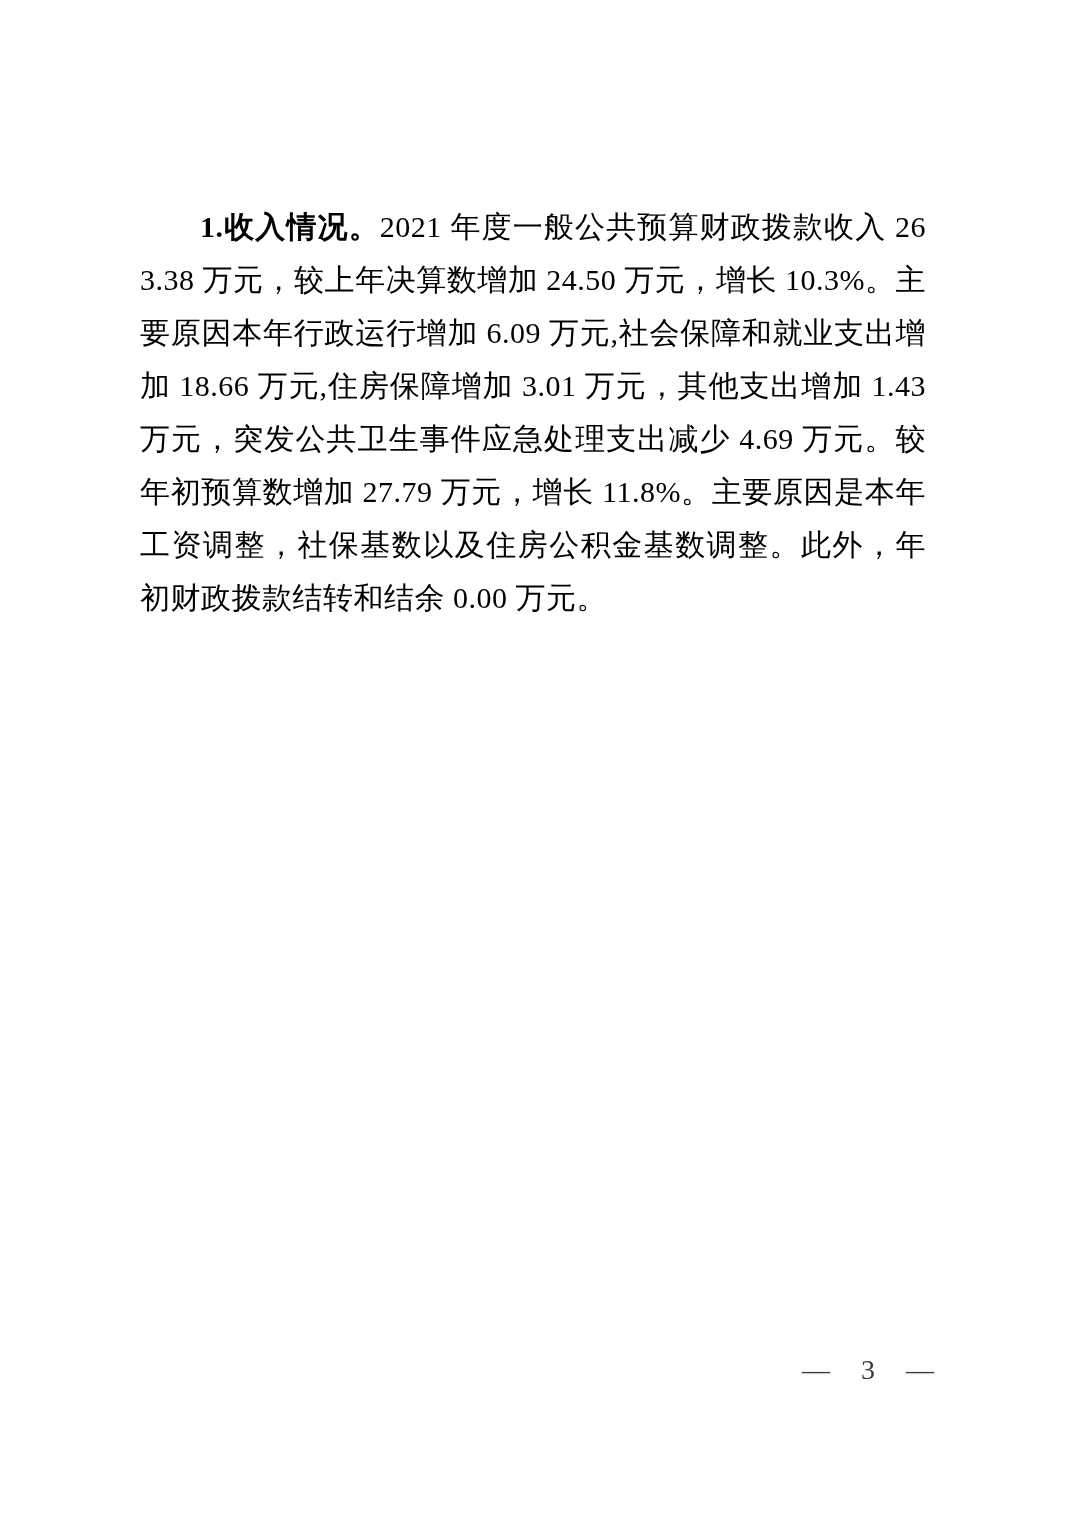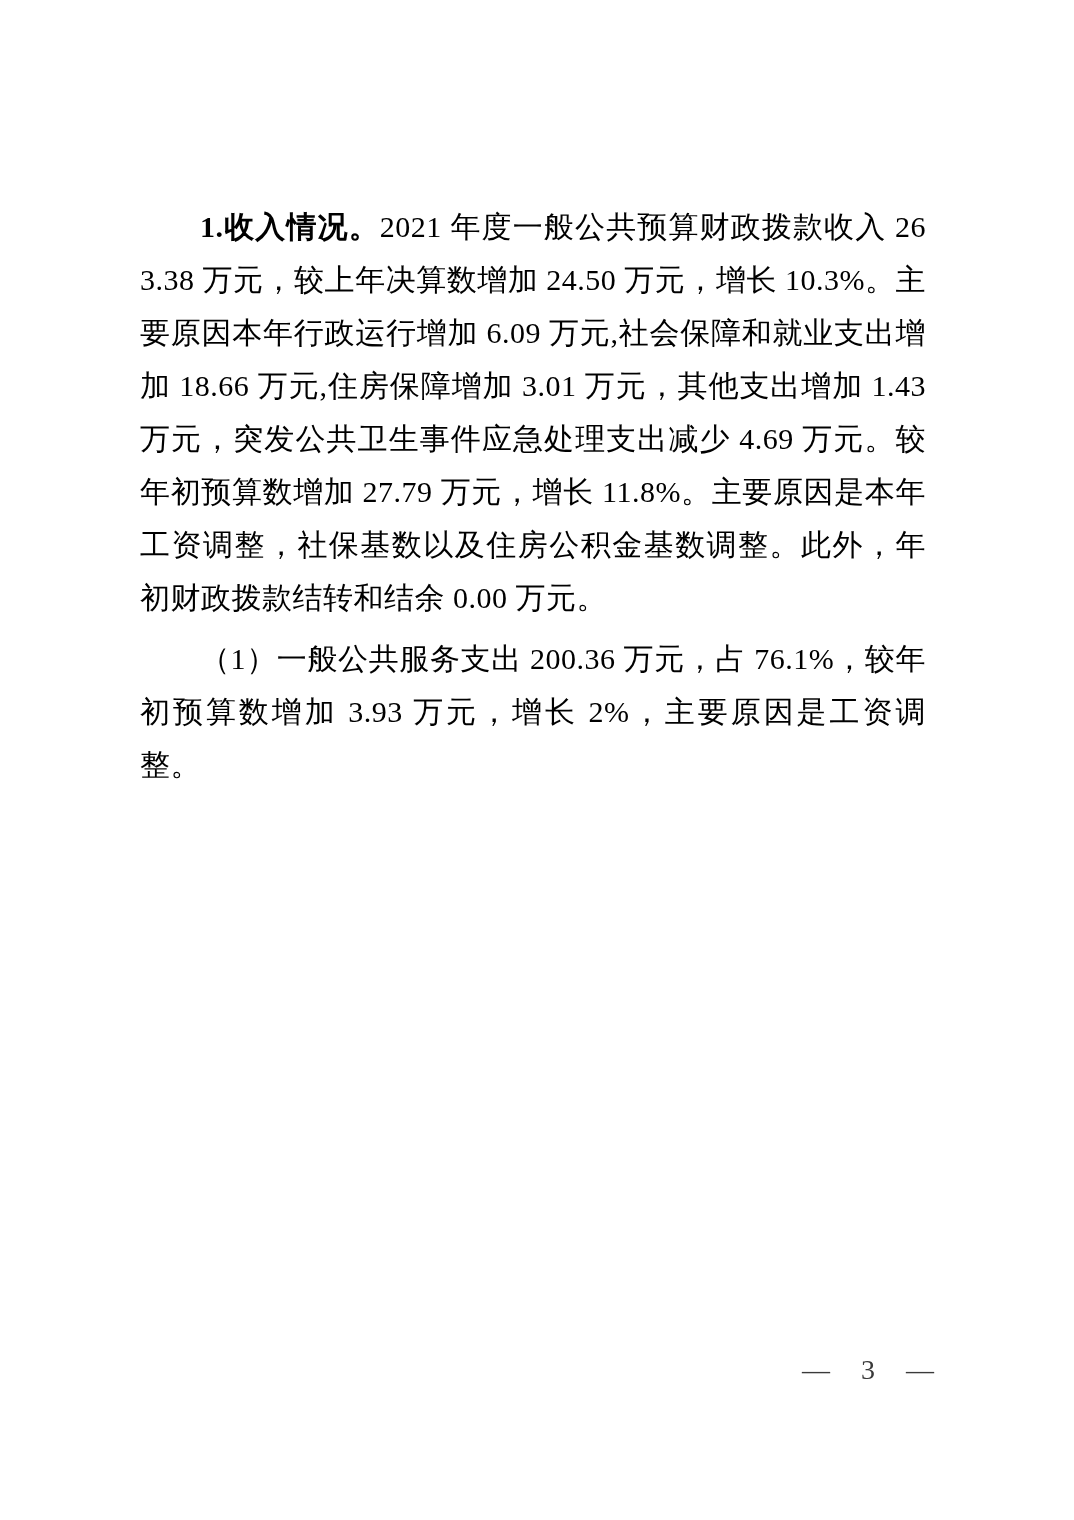--- a/index.html
+++ b/index.html
@@ -61,19 +61,18 @@
 
 <div class="page">
 
   <div class="content">
 
     <p class="para"><span class="para-heading">1.收入情况。</span><span class="para-body">2021 年度一般公共预算财政拨款收入 263.38 万元，较上年决算数增加 24.50 万元，增长 10.3%。主要原因本年行政运行增加 6.09 万元,社会保障和就业支出增加 18.66 万元,住房保障增加 3.01 万元，其他支出增加 1.43 万元，突发公共卫生事件应急处理支出减少 4.69 万元。较年初预算数增加 27.79 万元，增长 11.8%。主要原因是本年工资调整，社保基数以及住房公积金基数调整。此外，年初财政拨款结转和结余 0.00 万元。</span></p>
 
 
 
 
-    <p class="para"><span class="para-heading"></span><span class="para-body">（1）一般公共服务支出 200.36 万元，占 76.1%，较年初预算数增加 3.93 万元，增长 2%，主要原因是工资调整。</span></p>
 
   </div>
 
   <div class="footer">— 3 —</div>
 
 </div>
 
 </body></html>

